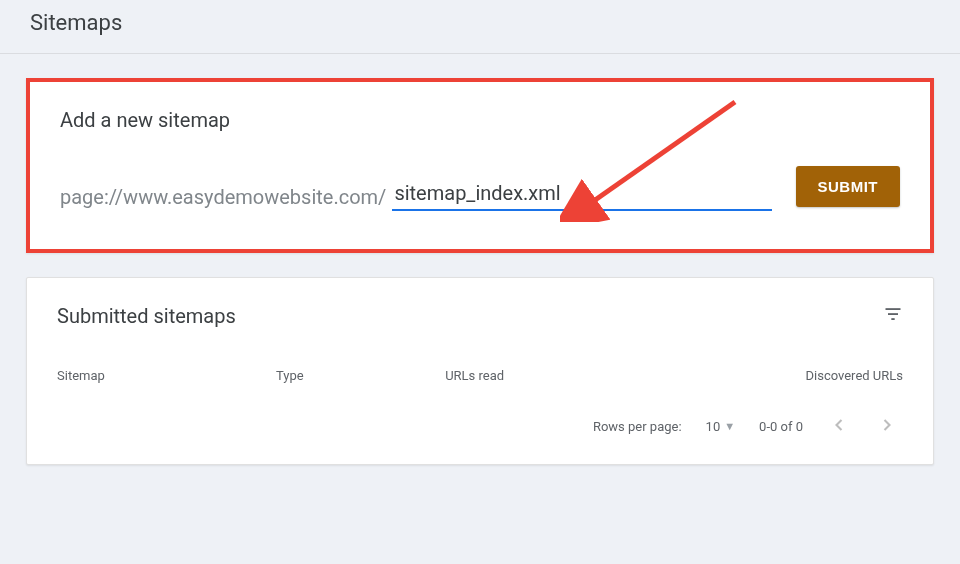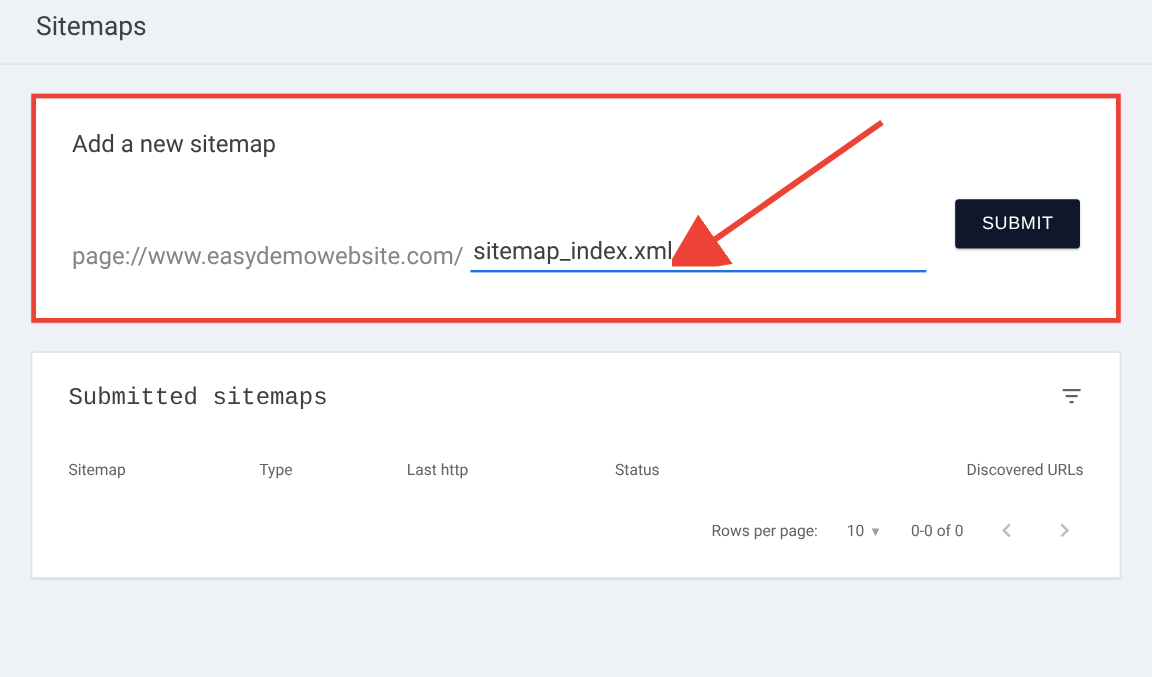--- a/index.html
+++ b/index.html
@@ -62,44 +62,43 @@
       color: #3c4043;
       border: none;
       border-bottom: 2px solid #1a73e8;
       outline: none;
       padding: 0 2px 4px 2px;
       font-family: inherit;
       background: transparent;
       margin-right: 18px;
     }
     .submit-btn {
-      background: #0f172a;
+      background: #a16207;
       color: #fff;
       border: none;
       padding: 12px 22px;
       font-size: 15px;
-      font-weight: 400;
+      font-weight: 700;
       letter-spacing: 0.5px;
       border-radius: 3px;
       cursor: pointer;
       box-shadow: 0 1px 2px rgba(60,64,67,0.3);
-      margin-bottom: 20px;
+      margin-bottom: 4px;
     }
     .arrow-overlay {
       position: absolute;
       top: 10px;
       left: 530px;
       pointer-events: none;
     }
     .submitted-header {
       display: flex;
       align-items: center;
       justify-content: space-between;
       margin-bottom: 40px;
-      font-family: Liberation Mono, monospace;
     }
     .submitted-title {
       font-size: 20px;
       color: #3c4043;
       font-weight: 400;
     }
     .filter-icon {
       color: #5f6368;
       cursor: pointer;
     }
@@ -185,22 +184,21 @@
         <rect x="3" y="5" width="18" height="2.2"></rect>
         <rect x="6" y="11" width="12" height="2.2"></rect>
         <rect x="10" y="17" width="4" height="2.2"></rect>
       </svg>
     </span>
   </div>
 
   <div class="columns-row">
     <div class="col col-sitemap">Sitemap</div>
     <div class="col col-type">Type</div>
-    <div class="col col-lastread">Last http</div>
-    <div class="col col-status">Status</div>
+    <div class="col col-lastread">URLs read</div>
     <div class="col col-discovered">Discovered URLs</div>
   </div>
 
   <div class="pagination-row">
     <span>Rows per page:</span>
     <span class="rows-select">
       <span>10</span>
       <span class="dropdown-caret">▼</span>
     </span>
     <span>0-0 of 0</span>

